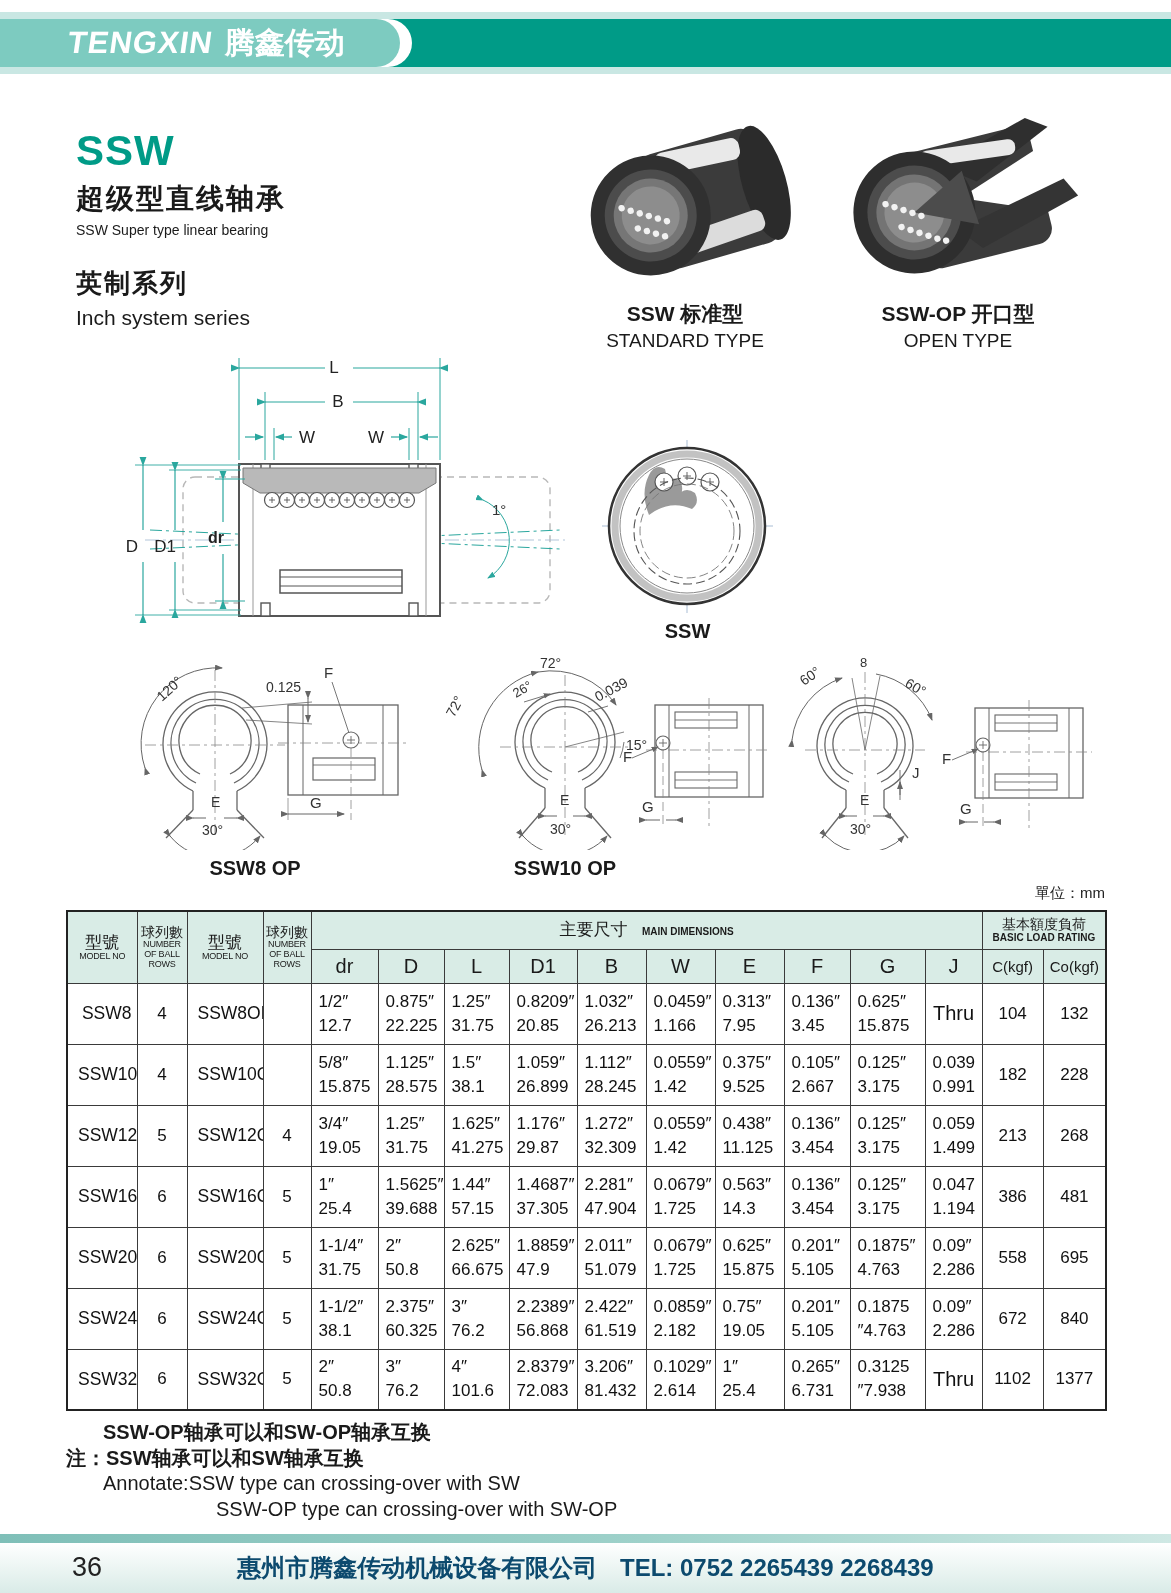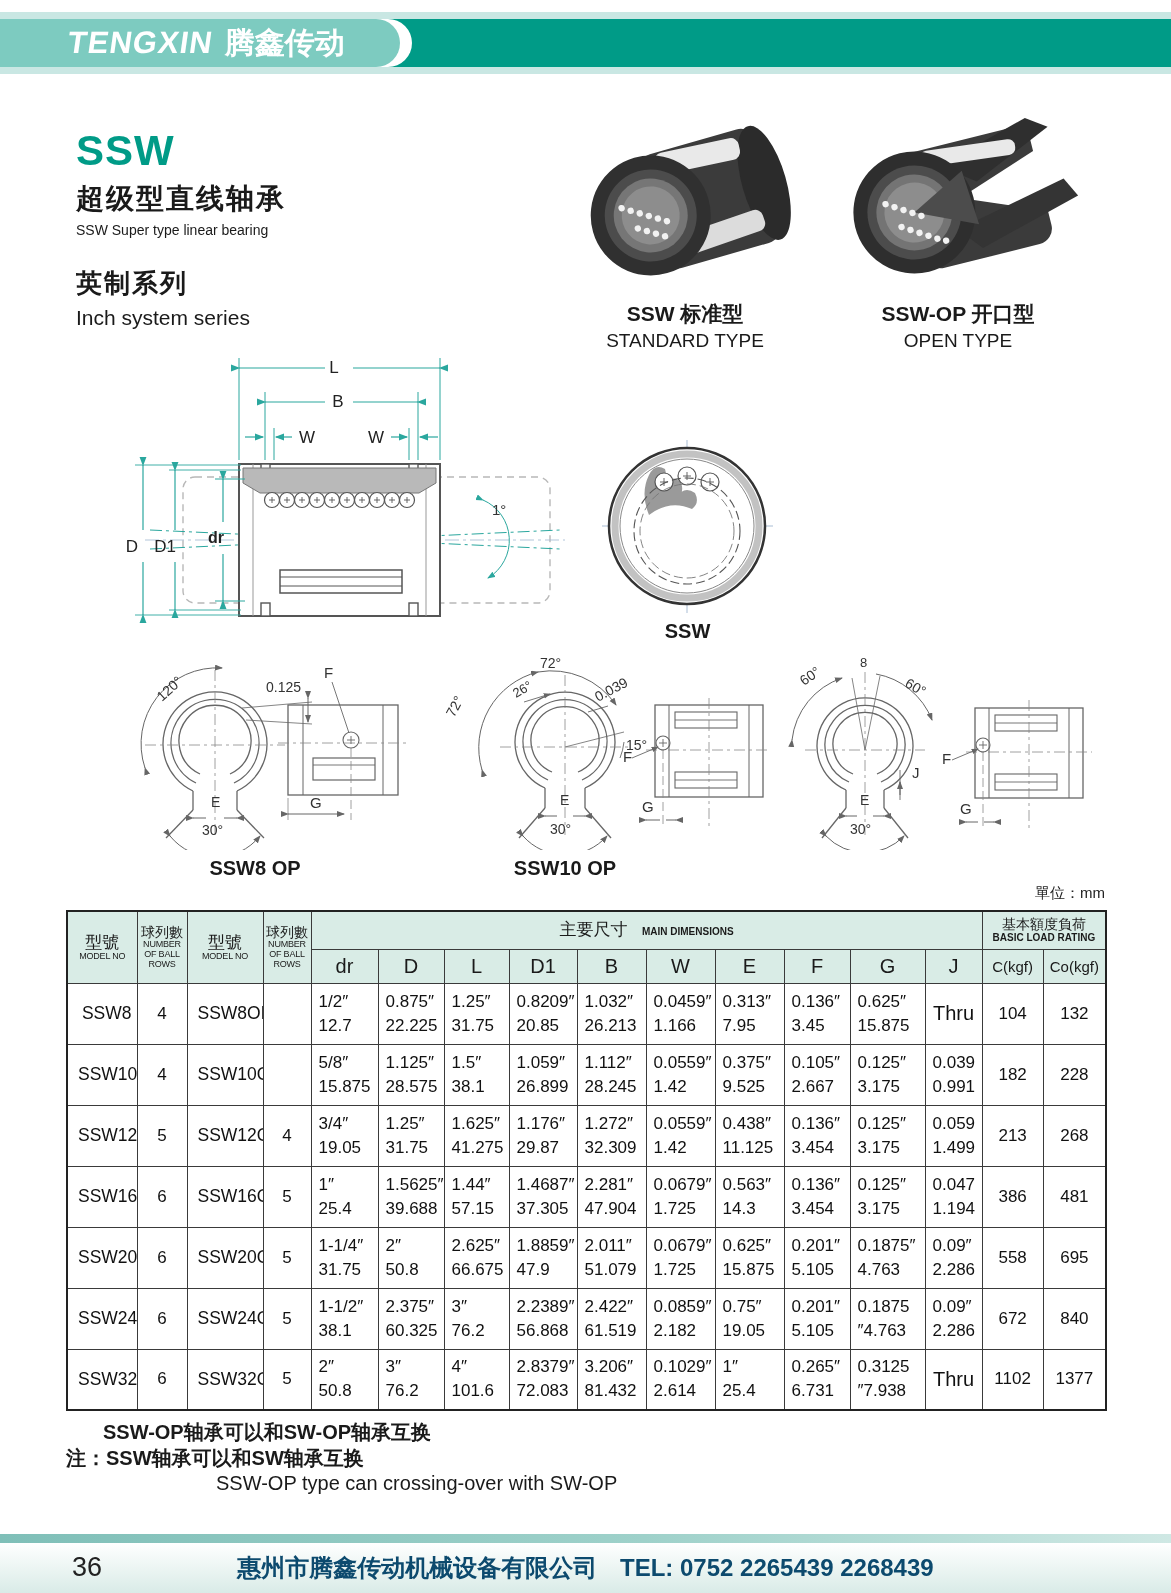--- a/index.html
+++ b/index.html
@@ -825,20 +825,21 @@
             <td class="c-center">1102</td>
             <td class="c-center">1377</td>
           </tr>
         </tbody>
     </table>
   </div>
 
   <div class="notes">
     <div class="cn i1">SSW-OP轴承可以和SW-OP轴承互换</div>
     <div class="cn">注：SSW轴承可以和SW轴承互换</div>
+    <div class="i1">Annotate:SSW type can crossing-over with SW</div>
     <div class="i2">SSW-OP type can crossing-over with SW-OP</div>
   </div>
 
   <div class="foot-bar"></div>
   <div class="foot-area"></div>
   <div class="foot-page">36</div>
   <div class="foot-co">
     <span>惠州市腾鑫传动机械设备有限公司</span>
     <span>TEL: 0752  2265439  2268439</span>
   </div>

